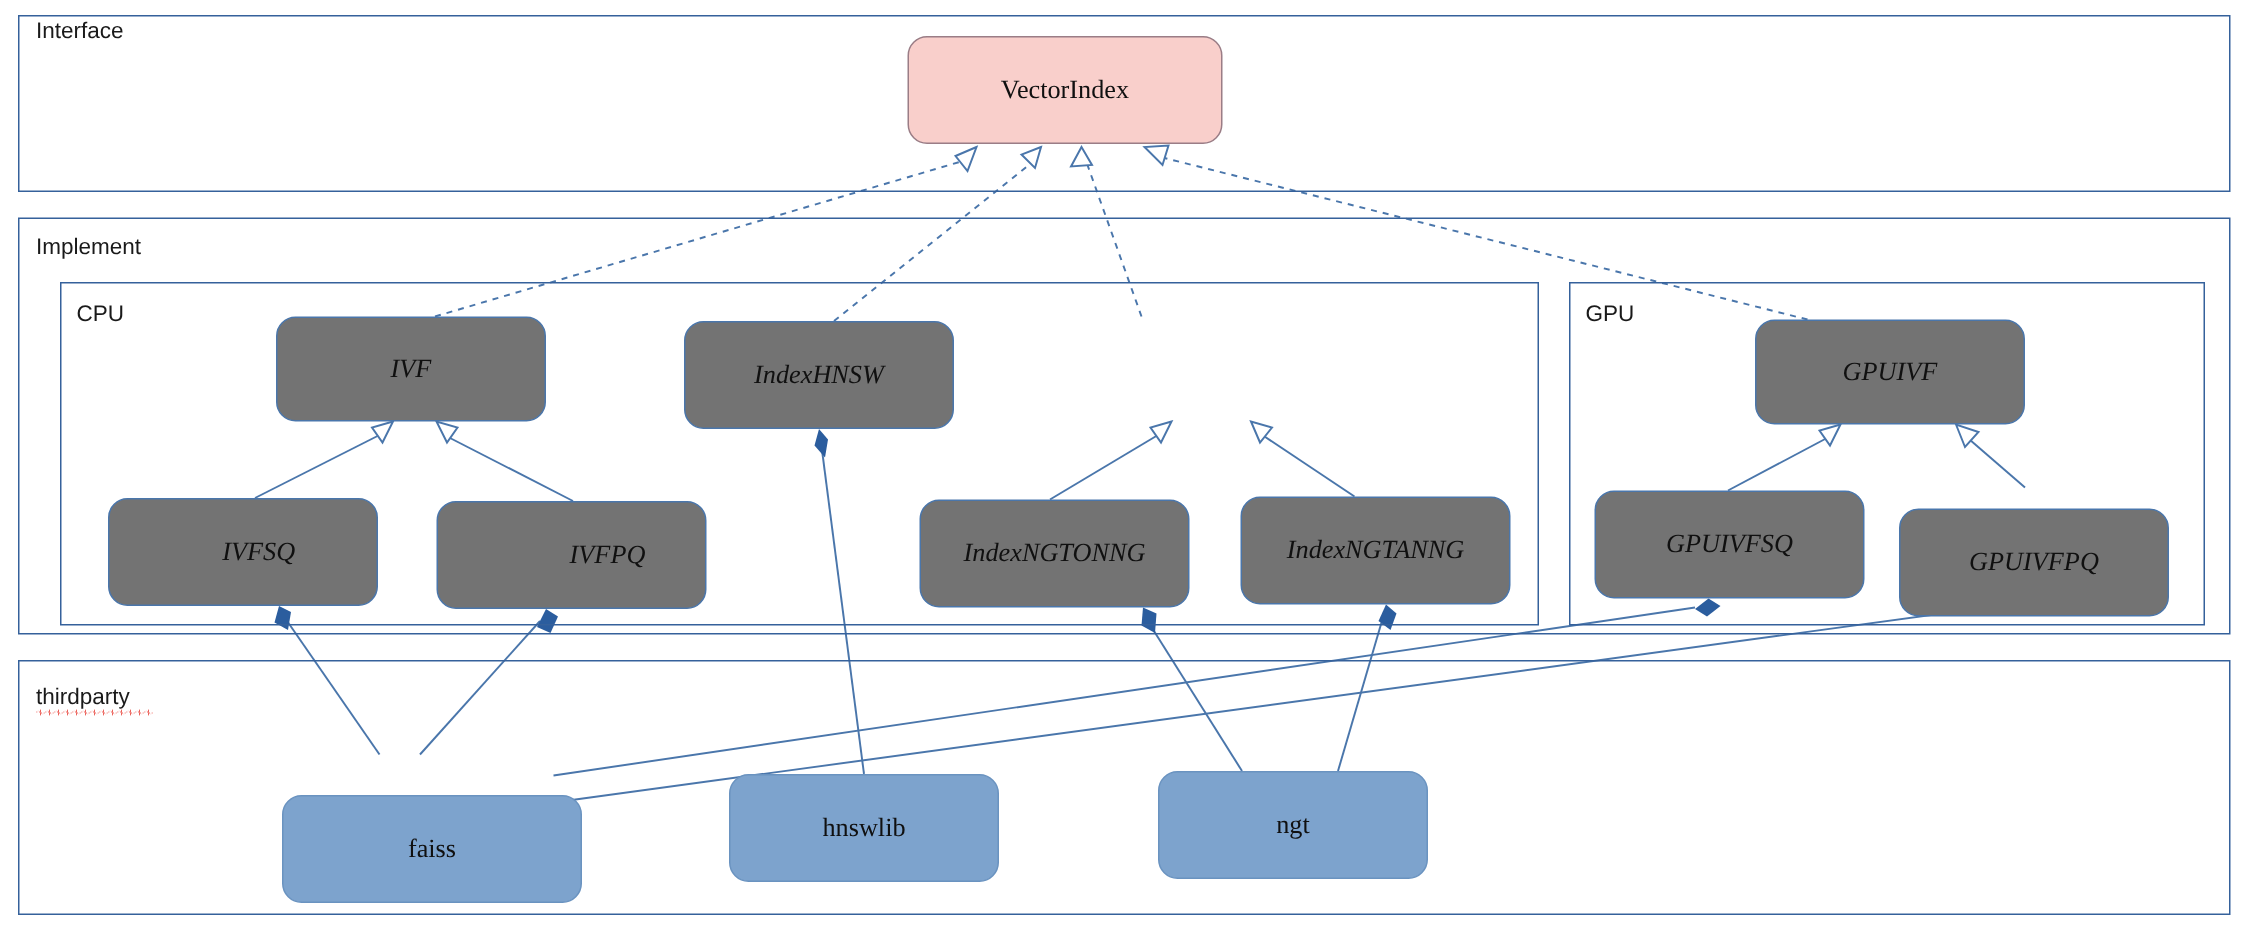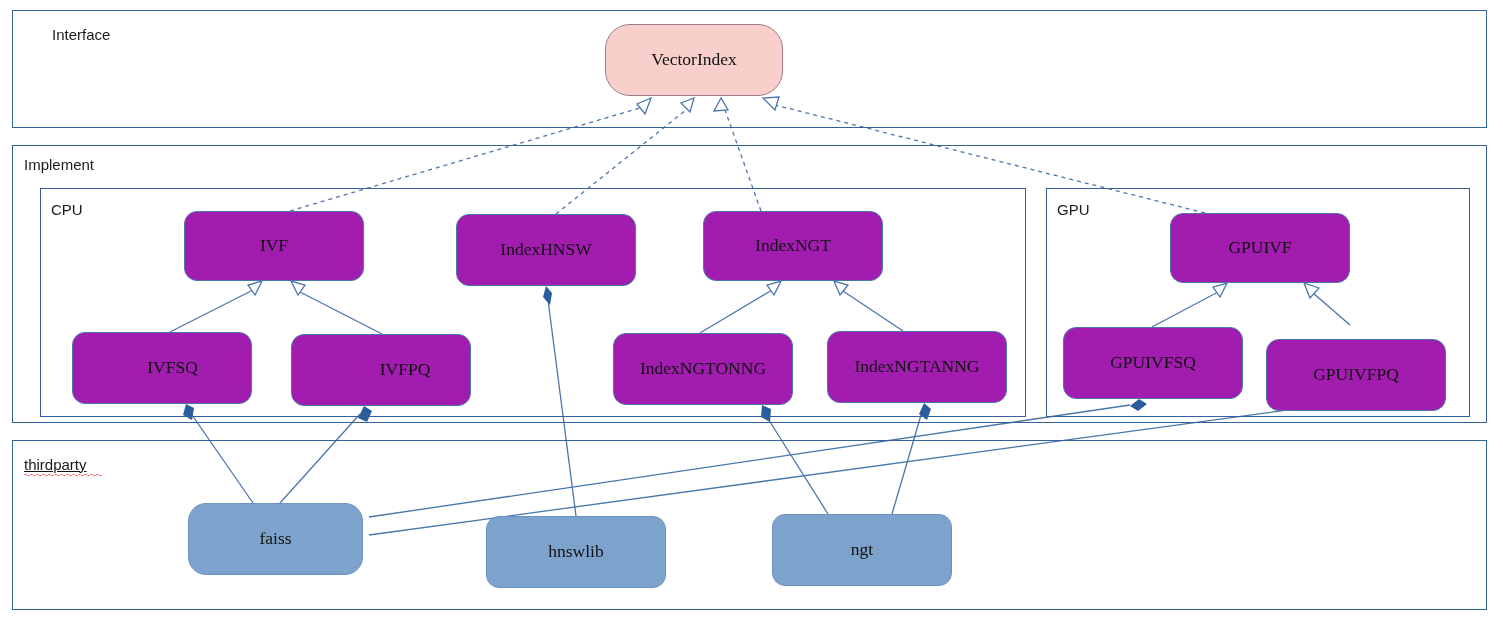--- a/index.html
+++ b/index.html
@@ -22,21 +22,20 @@
     box-sizing: border-box;
   }
   .group-label {
     position: absolute;
     font-family: "Liberation Sans", sans-serif;
     font-size: 15px;
     color: #1a1a1a;
     white-space: nowrap;
   }
   .group-label.misspelled {
-    text-decoration: underline;
     text-decoration-color: #111111;
     text-decoration-thickness: 1px;
   }
   .squiggle {
     position: absolute;
     height: 4px;
     background-image:
       radial-gradient(circle at 1.5px 3px, transparent 1.4px, #e8453c 1.5px, transparent 2.1px),
       radial-gradient(circle at 4.5px 1px, transparent 1.4px, #e8453c 1.5px, transparent 2.1px);
     background-size: 6px 4px;
@@ -52,21 +51,21 @@
     align-items: center;
     justify-content: center;
     font-family: "Liberation Serif", serif;
     font-size: 17.5px;
     color: #101010;
     text-align: center;
     line-height: 1.1;
     user-select: none;
   }
   .node.iface { background: #f9cfcb; border-color: #9a7d86; }
-  .node.impl  { background: #a21caf; border-color: #4a76ab; }
+  .node.impl  { background: #737373; border-color: #4a76ab; font-style: italic; }
   .node.third { background: #7da3cd; border-color: #6a93c0; }
   svg.edges {
     position: absolute;
     left: 0; top: 0;
     width: 1503px;
     height: 628px;
     pointer-events: none;
     overflow: visible;
   }
 </style>
@@ -143,50 +142,47 @@
       <line x1="767" y1="417" x2="828" y2="514" stroke="#4a76ab" stroke-width="1.3"></line>
       <polygon points="762,405 771,409 770,422 761,417" fill="#2b5d9e"></polygon>
     </g>
     <g>
       <line x1="921" y1="415" x2="892" y2="514" stroke="#4a76ab" stroke-width="1.3"></line>
       <polygon points="924,403 931,409 927,420 919,414" fill="#2b5d9e"></polygon>
     </g>
   </svg>
 
   <div class="group" style="left:12px; top:10px; width:1475px; height:118px;"></div>
-  <div class="group-label" style="left:24px; top:26px;margin-left:28px;">Interface</div>
+  <div class="group-label" style="left:24px; top:12px;">Interface</div>
 
   <div class="group" style="left:12px; top:145px; width:1475px; height:278px;"></div>
   <div class="group-label" style="left:24px; top:156px;">Implement</div>
 
   <div class="group" style="left:40px; top:188px; width:986px; height:229px;"></div>
   <div class="group-label" style="left:51px; top:201px;">CPU</div>
 
   <div class="group" style="left:1046px; top:188px; width:424px; height:229px;"></div>
   <div class="group-label" style="left:1057px; top:201px;">GPU</div>
 
   <div class="group" style="left:12px; top:440px; width:1475px; height:170px;"></div>
   <div class="group-label misspelled" style="left:24px; top:456px;">thirdparty</div>
   <div class="squiggle" style="left:24px; top:473px; width:78px;"></div>
 
-  <div class="node iface" style="left:605px; top:24px; width:178px; height:72px;border-radius:25px;">
+  <div class="node iface" style="left:605px; top:24px; width:210px; height:72px;">
     <span>VectorIndex</span>
   </div>
 
   <div class="node impl" style="left:184px; top:211px; width:180px; height:70px;">
     <span>IVF</span>
   </div>
 
   <div class="node impl" style="left:456px; top:214px; width:180px; height:72px;">
     <span>IndexHNSW</span>
   </div>
 
-  <div class="node impl" style="left:703px; top:211px; width:180px; height:70px;">
-    <span>IndexNGT</span>
-  </div>
 
   <div class="node impl" style="left:1170px; top:213px; width:180px; height:70px;">
     <span>GPUIVF</span>
   </div>
 
   <div class="node impl" style="left:72px; top:332px; width:180px; height:72px;padding-left:21px;">
     <span>IVFSQ</span>
   </div>
 
   <div class="node impl" style="left:291px; top:334px; width:180px; height:72px;padding-left:48px;">
@@ -202,21 +198,21 @@
   </div>
 
   <div class="node impl" style="left:1063px; top:327px; width:180px; height:72px;text-align:right;">
     <span>GPUIVFSQ</span>
   </div>
 
   <div class="node impl" style="left:1266px; top:325px; width:180px; height:72px;margin-top:14px;">
     <span>GPUIVFPQ</span>
   </div>
 
-  <div class="node third" style="left:188px; top:503px; width:175px; height:72px;border-radius:18px;">
+  <div class="node third" style="left:188px; top:530px; width:200px; height:72px;">
     <span>faiss</span>
   </div>
 
   <div class="node third" style="left:486px; top:516px; width:180px; height:72px;text-align:center;">
     <span>hnswlib</span>
   </div>
 
   <div class="node third" style="left:772px; top:514px; width:180px; height:72px;">
     <span>ngt</span>
   </div>

